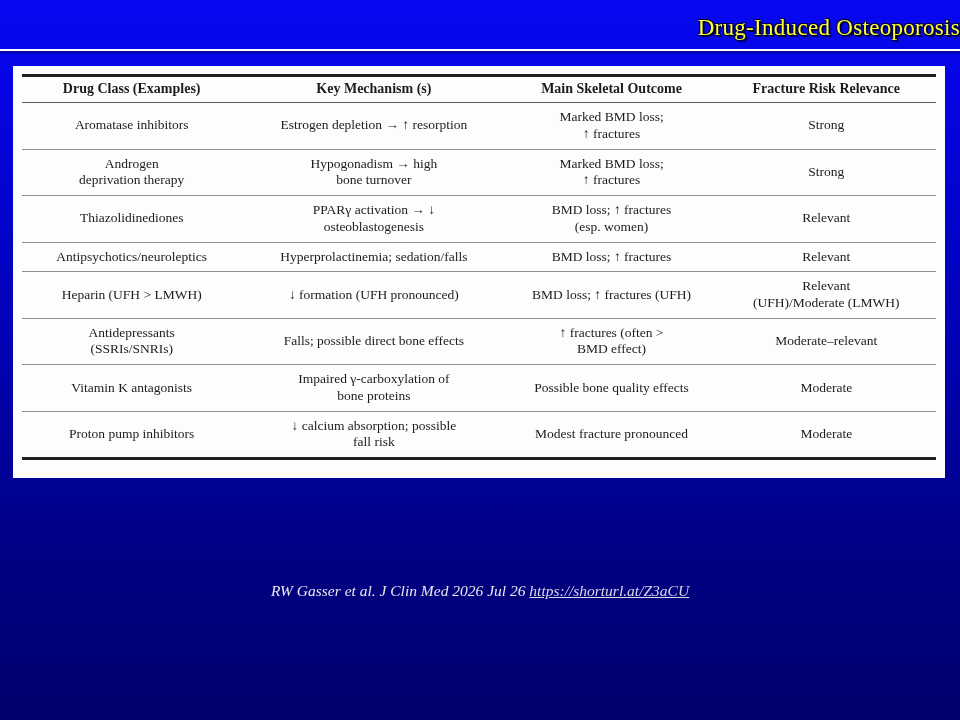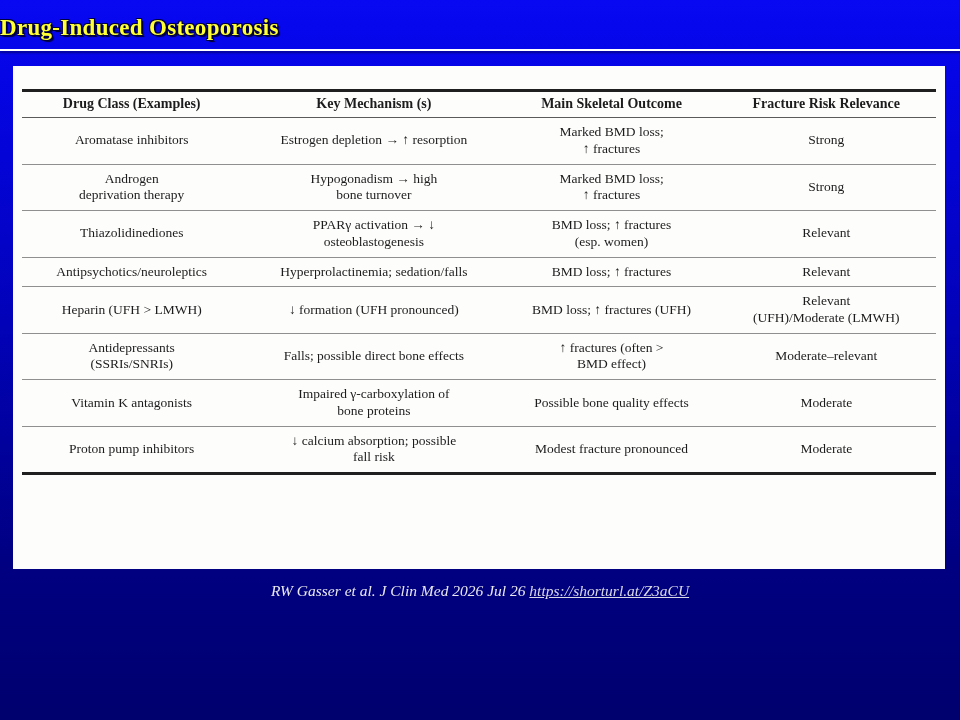--- a/index.html
+++ b/index.html
@@ -5,35 +5,35 @@
   html,body{margin:0;padding:0;background:#222;}
   .slide{
     position:relative;
     width:960px;height:720px;
     overflow:hidden;
     background:linear-gradient(180deg,#0808f2 0%,#0505e6 10%,#0202b8 45%,#000082 78%,#00006e 100%);
     font-family:"Liberation Serif","DejaVu Serif",serif;
   }
   .slide-title{
     position:absolute;top:15px;left:0;right:0;
-    text-align:left;
-    font-size:23px;font-weight:bold;letter-spacing:.3px;
+    text-align:right;
+    font-size:23px;font-weight:normal;letter-spacing:.3px;
     color:#ffff33;
     text-shadow:1px 1px 0 #000040,-1px -1px 0 #000040,1px -1px 0 #000040,-1px 1px 0 #000040,2px 2px 1px #000030;
   }
   .title-rule{
     position:absolute;top:49px;left:0;width:960px;height:2px;
     background:#ffffff;
     box-shadow:0 2px 2px rgba(0,0,20,.45);
   }
   .table-panel{
-    position:absolute;left:13px;top:66px;width:932px;height:503px;
+    position:absolute;left:13px;top:66px;width:932px;height:412px;
     background:#fdfdfc;
     box-sizing:border-box;
-    padding:23px 9px 0 9px;
+    padding:8px 9px 0 9px;
   }
   table.data-table{
     width:100%;
     border-collapse:collapse;
     table-layout:fixed;
     color:#1c1c1c;
     border-top:3px solid #1f1f1f;
     border-bottom:3px solid #1f1f1f;
   }
   .data-table th{

